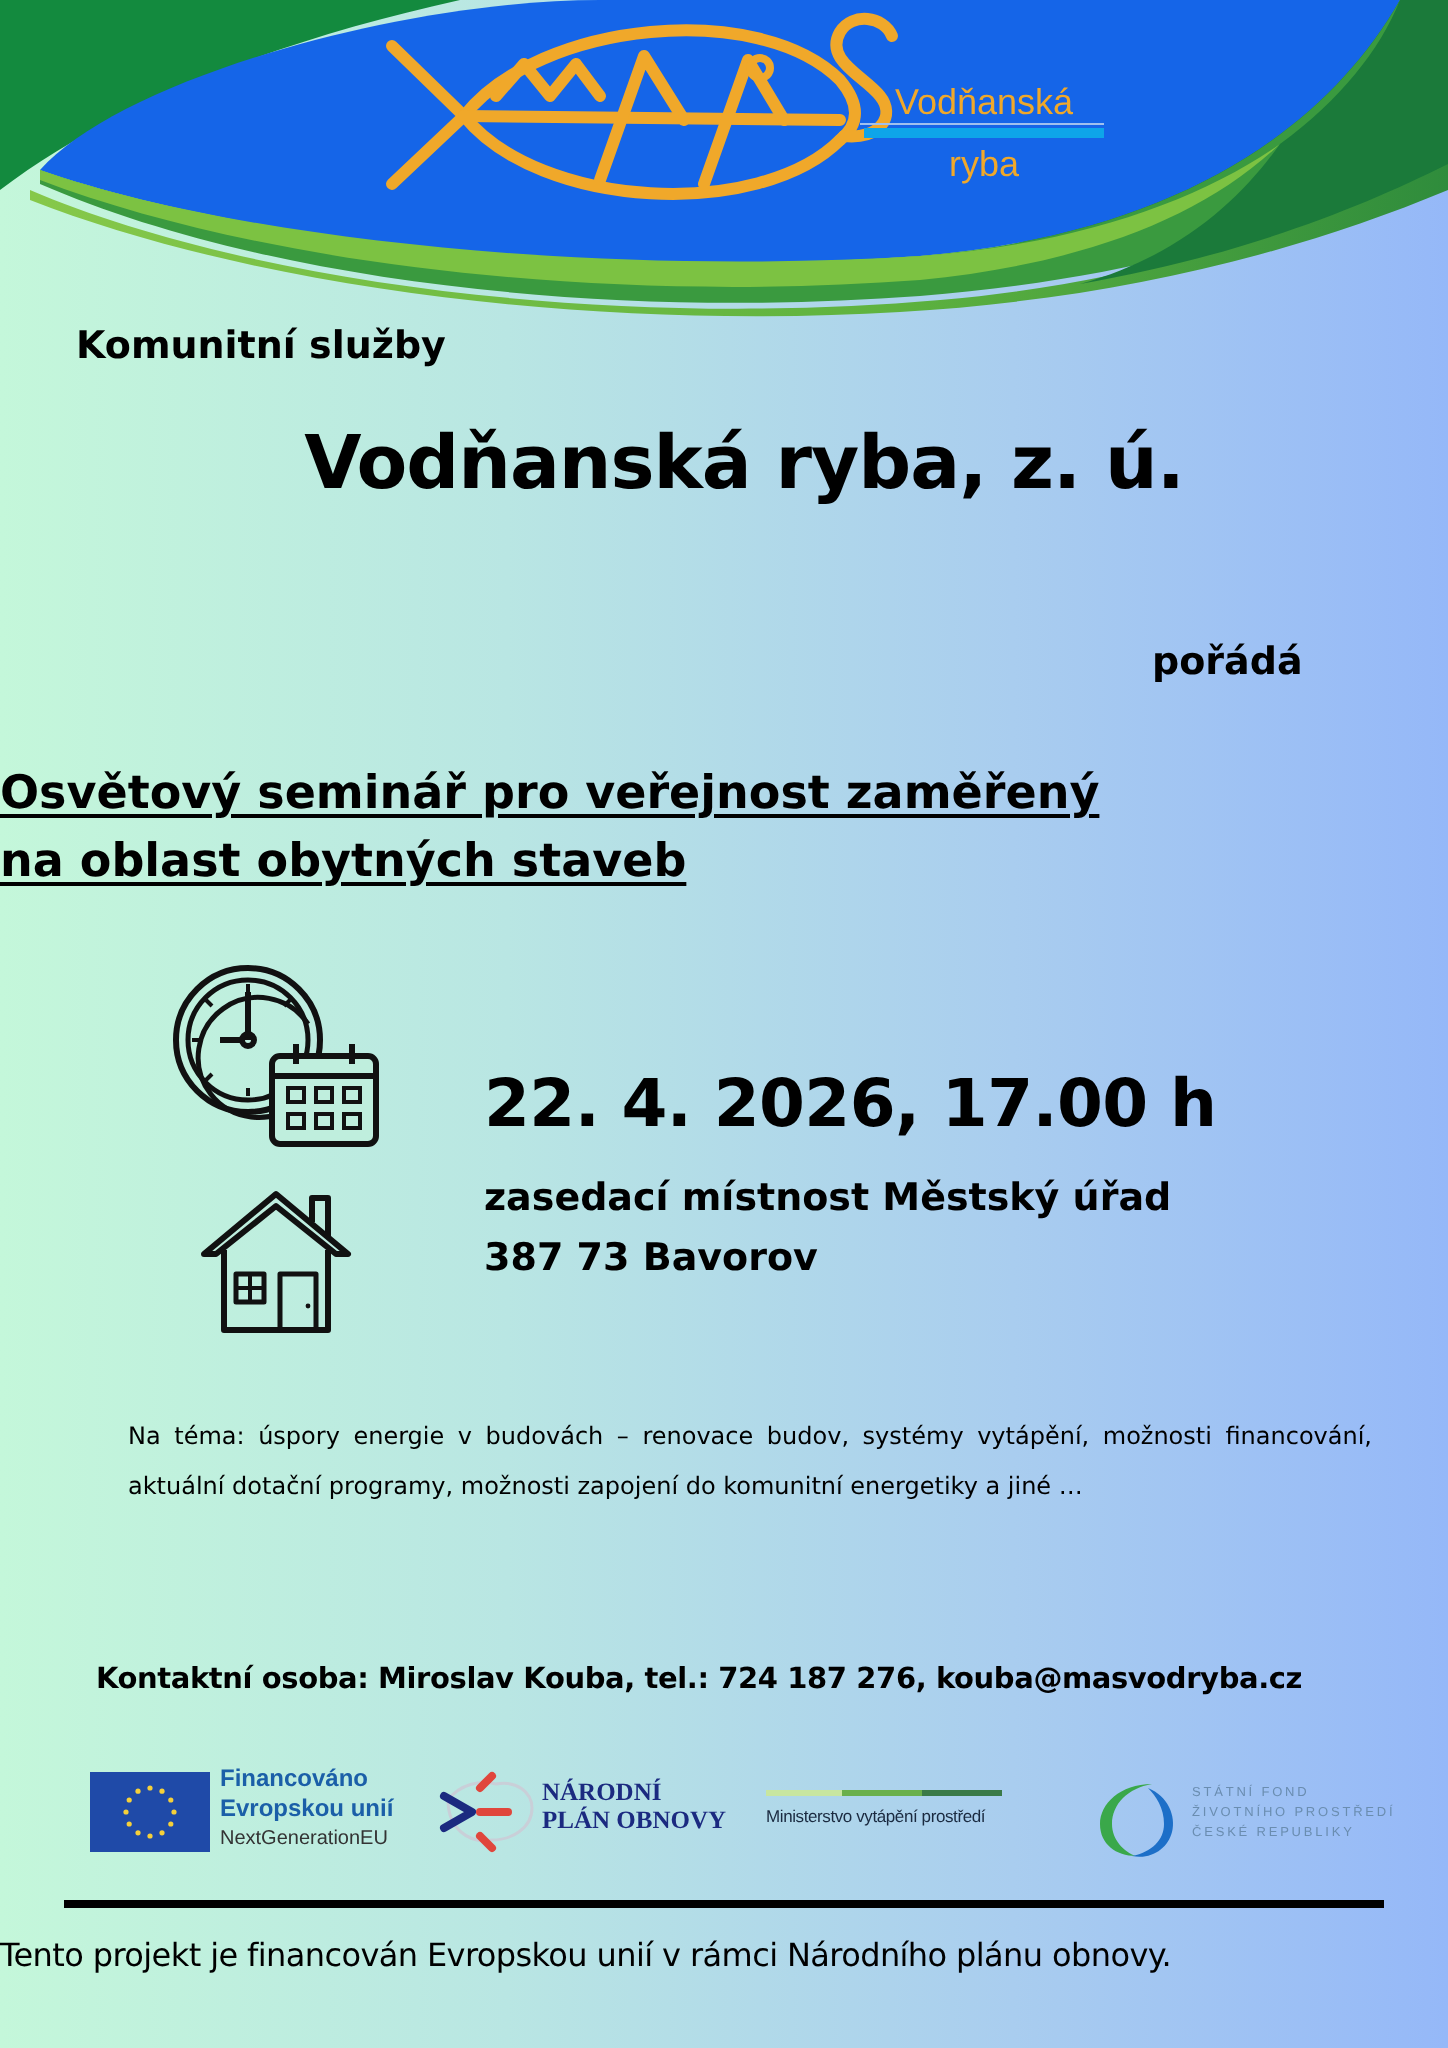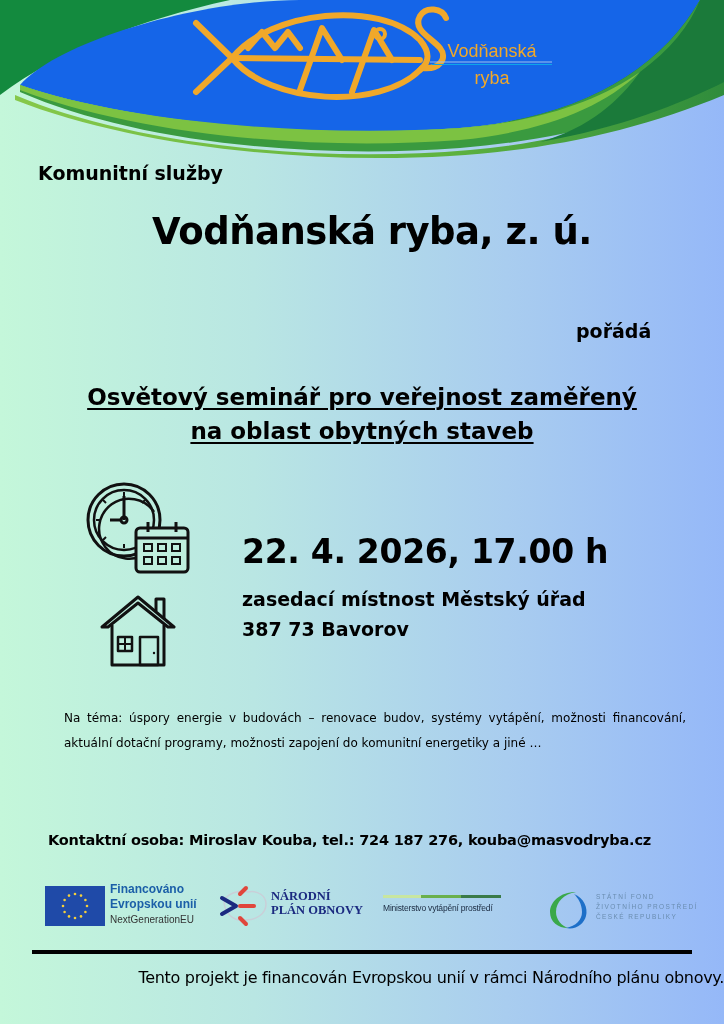--- a/index.html
+++ b/index.html
@@ -9,29 +9,29 @@
     font-family: "DejaVu Sans", sans-serif;
     color: #000;
   }
   .header { position: absolute; left: 0; top: 0; width: 724px; height: 160px; }
   .header svg { position: absolute; left: 0; top: 0; }
   .logo-text {
     position: absolute; left: 432px; top: 40px; width: 120px;
     color: #f0a82a; font-family: "Liberation Sans", sans-serif; font-size: 18px;
     line-height: 22px; text-align: center;
   }
-  .logo-text .l1 { display: block; border-bottom: 1px solid #0ea5e9; padding-bottom: 2px; }
+  .logo-text .l1 { display: block; border-bottom: 5px solid #0ea5e9; padding-bottom: 2px; }
   .logo-text .l2 { display: block; padding-top: 2px; }
 
   .abs { position: absolute; }
   .category { left: 38px; top: 162px; font-size: 19px; font-weight: bold; }
   .org { left: 0; width: 724px; top: 210px; text-align: center; font-size: 37px; font-weight: bold; letter-spacing: -0.5px; padding-left: 20px; box-sizing: border-box; }
   .poradá { left: 548px; top: 320px; font-size: 19px; font-weight: bold; margin-left: 28px; }
   .seminar {
-    left: 0; width: 724px; top: 380px; text-align: center; font-size: 23px; font-weight: bold;
+    left: 0; width: 724px; top: 380px; font-size: 23px; font-weight: bold;
     line-height: 34px; font-family: "DejaVu Sans", sans-serif;
   }
   .seminar span { text-decoration: underline; text-decoration-thickness: 2px; text-underline-offset: 3px; }
   .clock-icon { left: 86px; top: 482px; }
   .house-icon { left: 100px; top: 595px; }
   .datetime { left: 242px; top: 508px; font-size: 33px; font-weight: bold; letter-spacing: -0.3px; margin-top: 24px; }
   .address { left: 242px; top: 584px; font-size: 19px; font-weight: bold; line-height: 30px; width: 420px; }
   .topic {
     left: 64px; top: 706px; width: 622px; font-size: 12px; font-weight: normal; line-height: 25px;
     text-align: justify; text-align-last: left;
@@ -45,21 +45,21 @@
   .npo-mark { position: absolute; left: 218px; top: 4px; }
   .npo-text { position: absolute; left: 271px; top: 9px; font-family: Liberation Serif, serif; color: #1b2a80; font-size: 12.5px; font-weight: bold; line-height: 14px; }
   .mzp { position: absolute; left: 383px; top: 15px; width: 120px; }
   .mzp .bars { display: flex; height: 3px; }
   .mzp .bars div { height: 3px; }
   .mzp .txt { font-family: "Liberation Sans", sans-serif; font-size: 8.5px; color: #1a2a40; margin-top: 5px; letter-spacing: -0.2px; }
   .sfzp-mark { position: absolute; left: 546px; top: 8px; }
   .sfzp-text { position: absolute; left: 596px; top: 12px; font-family: "Liberation Sans", sans-serif; font-size: 6.5px; color: #6a8db0; line-height: 10px; letter-spacing: 1.4px; }
 
   .rule { left: 32px; top: 950px; width: 660px; height: 4px; background: #000; }
-  .footer { left: 0; width: 724px; top: 968px; text-align: right; font-size: 16px; font-family: "DejaVu Sans", sans-serif; letter-spacing: -0.3px; }
+  .footer { left: 0; width: 724px; top: 968px; text-align: left; font-size: 16px; font-family: "DejaVu Sans", sans-serif; letter-spacing: -0.3px; }
 </style>
 </head>
 <body>
 
 <div class="header">
   <svg width="724" height="160" viewBox="0 0 724 160">
     <defs>
       <linearGradient id="dg" x1="0" x2="1" y1="0" y2="0">
         <stop offset="0" stop-color="#138a3e"></stop>
         <stop offset="1" stop-color="#1b7a3a"></stop>

